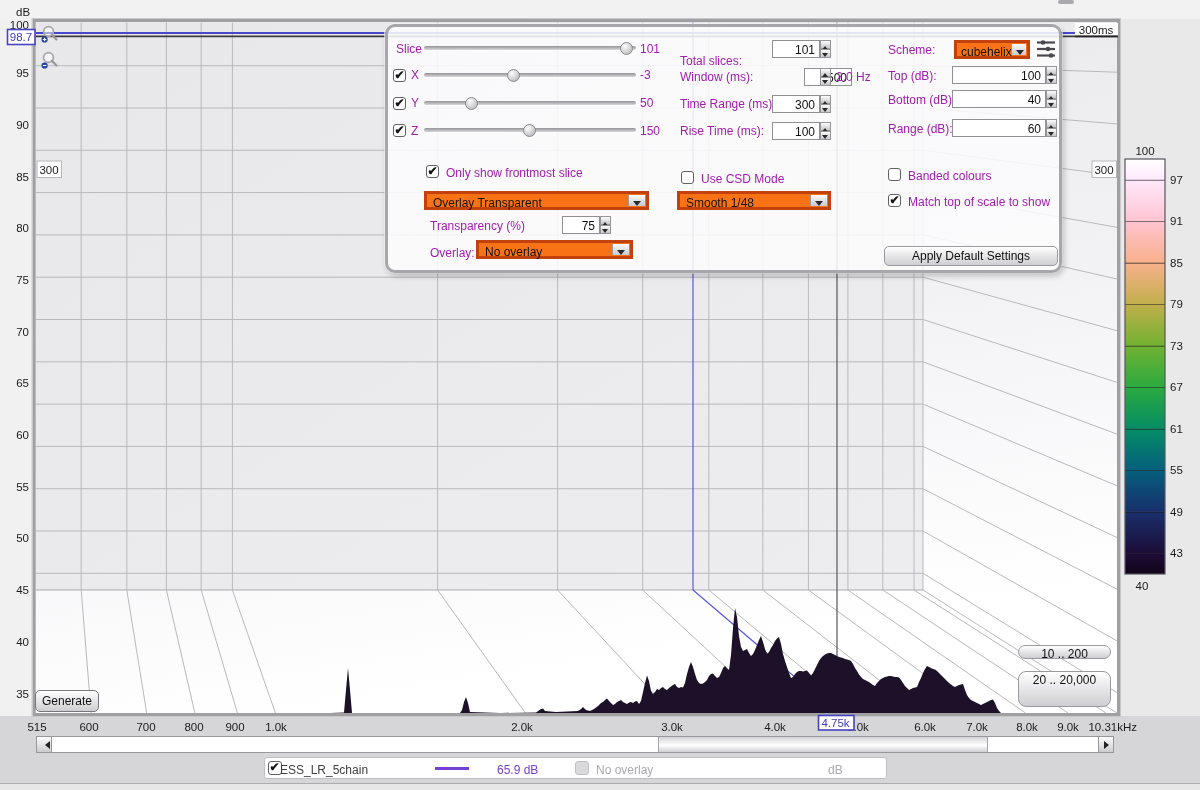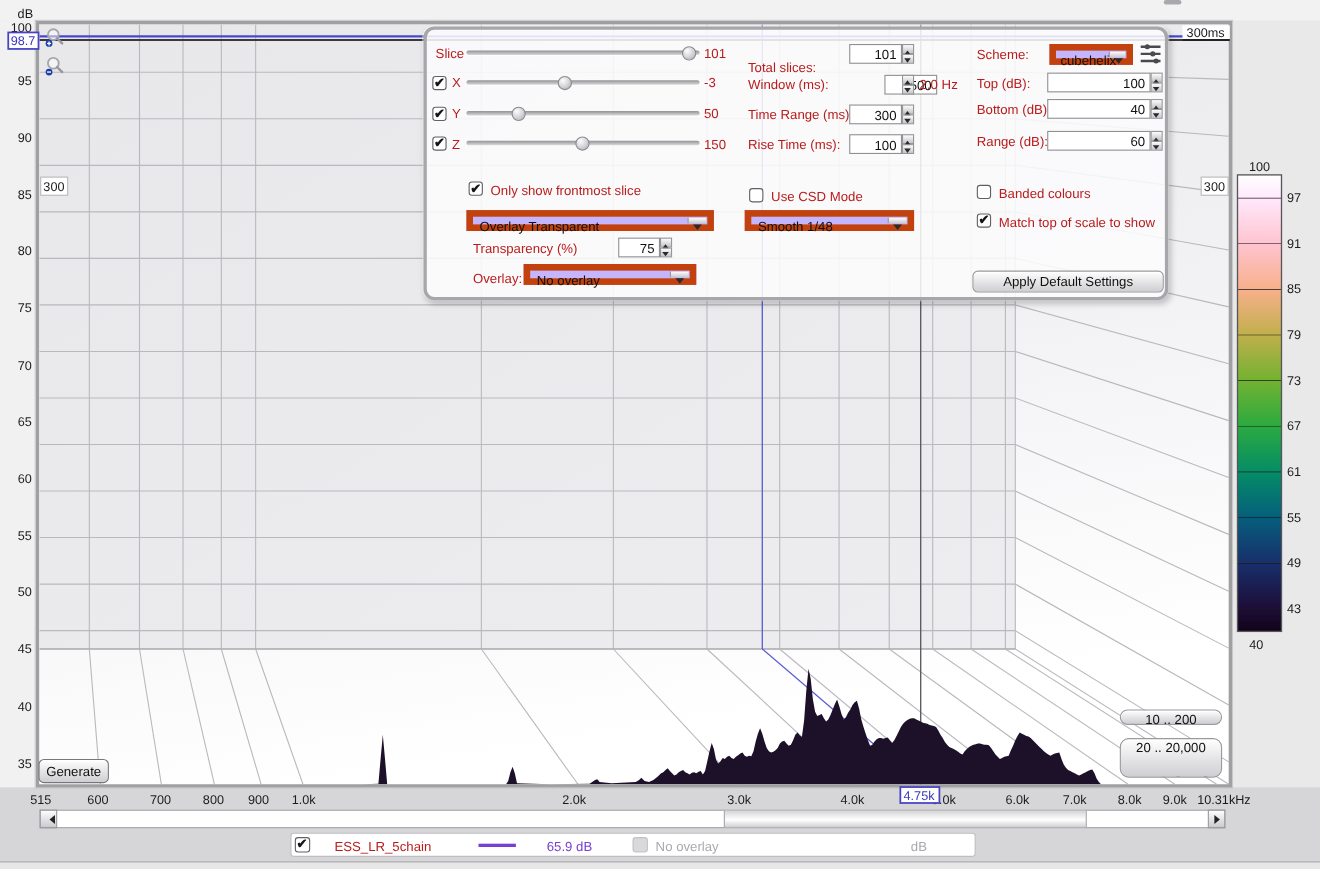--- a/index.html
+++ b/index.html
@@ -1,18 +1,18 @@
 <!DOCTYPE html>
 <html><head><meta charset="utf-8"><style>
 *{margin:0;padding:0;box-sizing:border-box}
 body{font-family:"Liberation Sans",sans-serif;width:1200px;height:790px;overflow:hidden;position:relative;background:#d6d6d8}
 .abs{position:absolute}
-.lbl{position:absolute;font-size:12px;color:#b91c1c;white-space:nowrap}
+.lbl{position:absolute;font-size:12px;color:#a21caf;white-space:nowrap}
 .inp{position:absolute;background:#fff;border:1px solid #8f8f94;font-size:12px;color:#111;text-align:right;padding:2px 4px 0 0;height:18px}
-.dd{position:absolute;background:#c4b5fd;border:6px solid #c2410c;font-size:12px;color:#111;height:19px;padding:2px 0 0 6px}
+.dd{position:absolute;background:#f97316;border:3px solid #c2410c;font-size:12px;color:#111;height:19px;padding:2px 0 0 6px}
 .ddb{position:absolute;right:1px;top:1px;bottom:1px;width:17px;background:linear-gradient(#fbfbfb,#c9c9cd);border-left:1px solid #9a9a9e}
 .ddb:after{content:"";position:absolute;left:4px;top:6px;border:4.5px solid transparent;border-top:5px solid #2a2a2e}
 .spin{position:absolute;width:11px;height:18px}
 .spin i{position:absolute;left:0;width:11px;height:9px;background:linear-gradient(#fcfcfc,#c6c6ca);border:1px solid #96969a}
 .spin i.u{top:0}.spin i.d{top:9px}
 .spin i.u:after{content:"";position:absolute;left:1px;top:1.5px;border:3.5px solid transparent;border-bottom:4.5px solid #2a2a2e}
 .spin i.d:after{content:"";position:absolute;left:1px;top:2.5px;border:3.5px solid transparent;border-top:4.5px solid #2a2a2e}
 .cb{position:absolute;width:13px;height:13px;background:#fff;border:1.6px solid #606065;border-radius:3px}
 .cb.c:after{content:"\2714";position:absolute;left:0.5px;top:-2.5px;font-size:12px;font-weight:bold;color:#141414}
 .track{position:absolute;height:4px;background:linear-gradient(#939397,#d8d8da);border-radius:2px;box-shadow:0 1px 0 rgba(255,255,255,.6)}
@@ -342,17 +342,17 @@
 <div class="btn" style="left:1018px;top:645px;width:93px;height:14px;padding-top:1px;border-radius:8px">10 .. 200</div>
 <div class="btn" style="left:1018px;top:671px;width:93px;height:36px;padding-top:1px;border-radius:8px">20 .. 20,000</div>
 <div class="abs" style="left:36px;top:736px;width:1078px;height:17px;background:#fff;border:1px solid #98989c"></div>
 <div class="abs" style="left:36px;top:736px;width:16px;height:17px;background:linear-gradient(#fdfdfd,#cbcbcf);border:1px solid #98989c"></div>
 <div class="abs" style="left:41px;top:741px;width:0;height:0;border:4px solid transparent;border-right:5px solid #222"></div>
 <div class="abs" style="left:658px;top:737px;width:330px;height:15px;background:linear-gradient(#d4d4d6,#ffffff 55%,#d0d0d4);border-left:1px solid #a5a5a9;border-right:1px solid #a5a5a9"></div>
 <div class="abs" style="left:1098px;top:736px;width:16px;height:17px;background:linear-gradient(#fdfdfd,#cbcbcf);border:1px solid #98989c"></div>
 <div class="abs" style="left:1104px;top:741px;width:0;height:0;border:4px solid transparent;border-left:5px solid #222"></div>
 <div class="abs" style="left:264px;top:757px;width:623px;height:21.5px;background:#fff;border:1px solid #bfbfc3;border-radius:3px"></div>
 <div class="cb c" style="left:268px;top:761px;width:14px;height:14px"></div>
-<div class="lbl" style="left:304px;top:763px;color:#b91c1c">ESS_LR_5chain</div>
+<div class="lbl" style="left:280px;top:763px;color:#404040">ESS_LR_5chain</div>
 <div class="abs" style="left:435px;top:767px;width:34px;height:2.6px;background:#7640d2"></div>
 <div class="lbl" style="left:497px;top:763px;color:#7640d2">65.9 dB</div>
 <div class="abs" style="left:575px;top:761px;width:14px;height:14px;background:#d9d9db;border:1.6px solid #c2c2c6;border-radius:3px"></div>
 <div class="lbl" style="left:596px;top:763px;color:#aaaaae">No overlay</div>
 <div class="lbl" style="left:828px;top:763px;color:#aaaaae">dB</div>
 </body></html>

